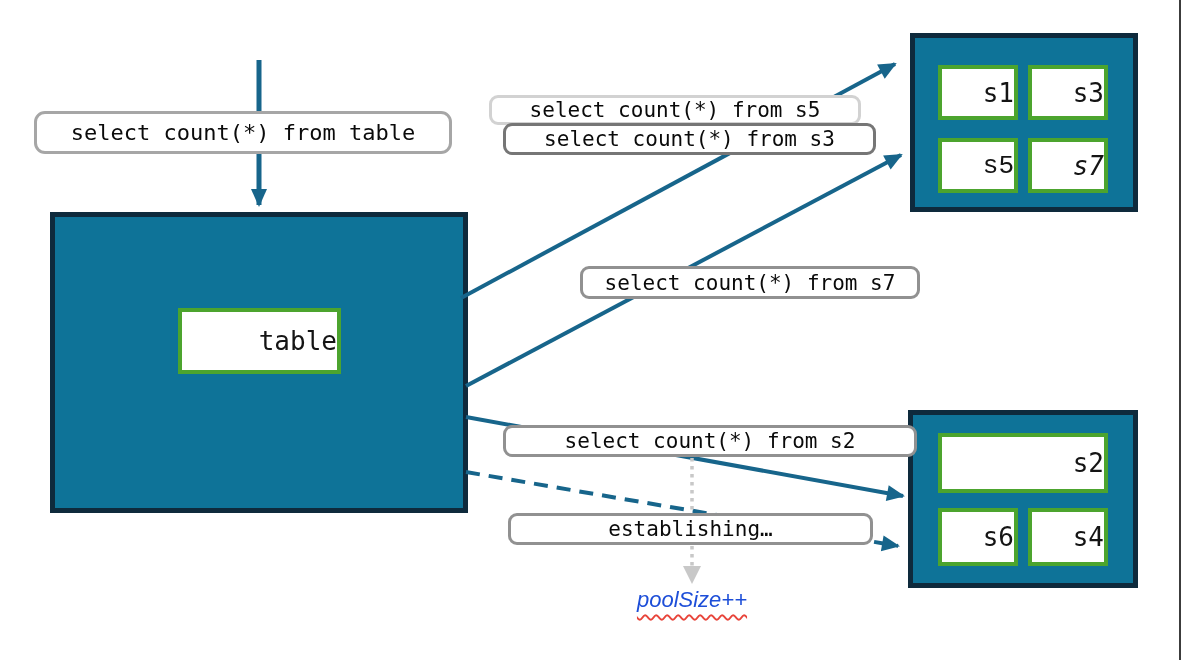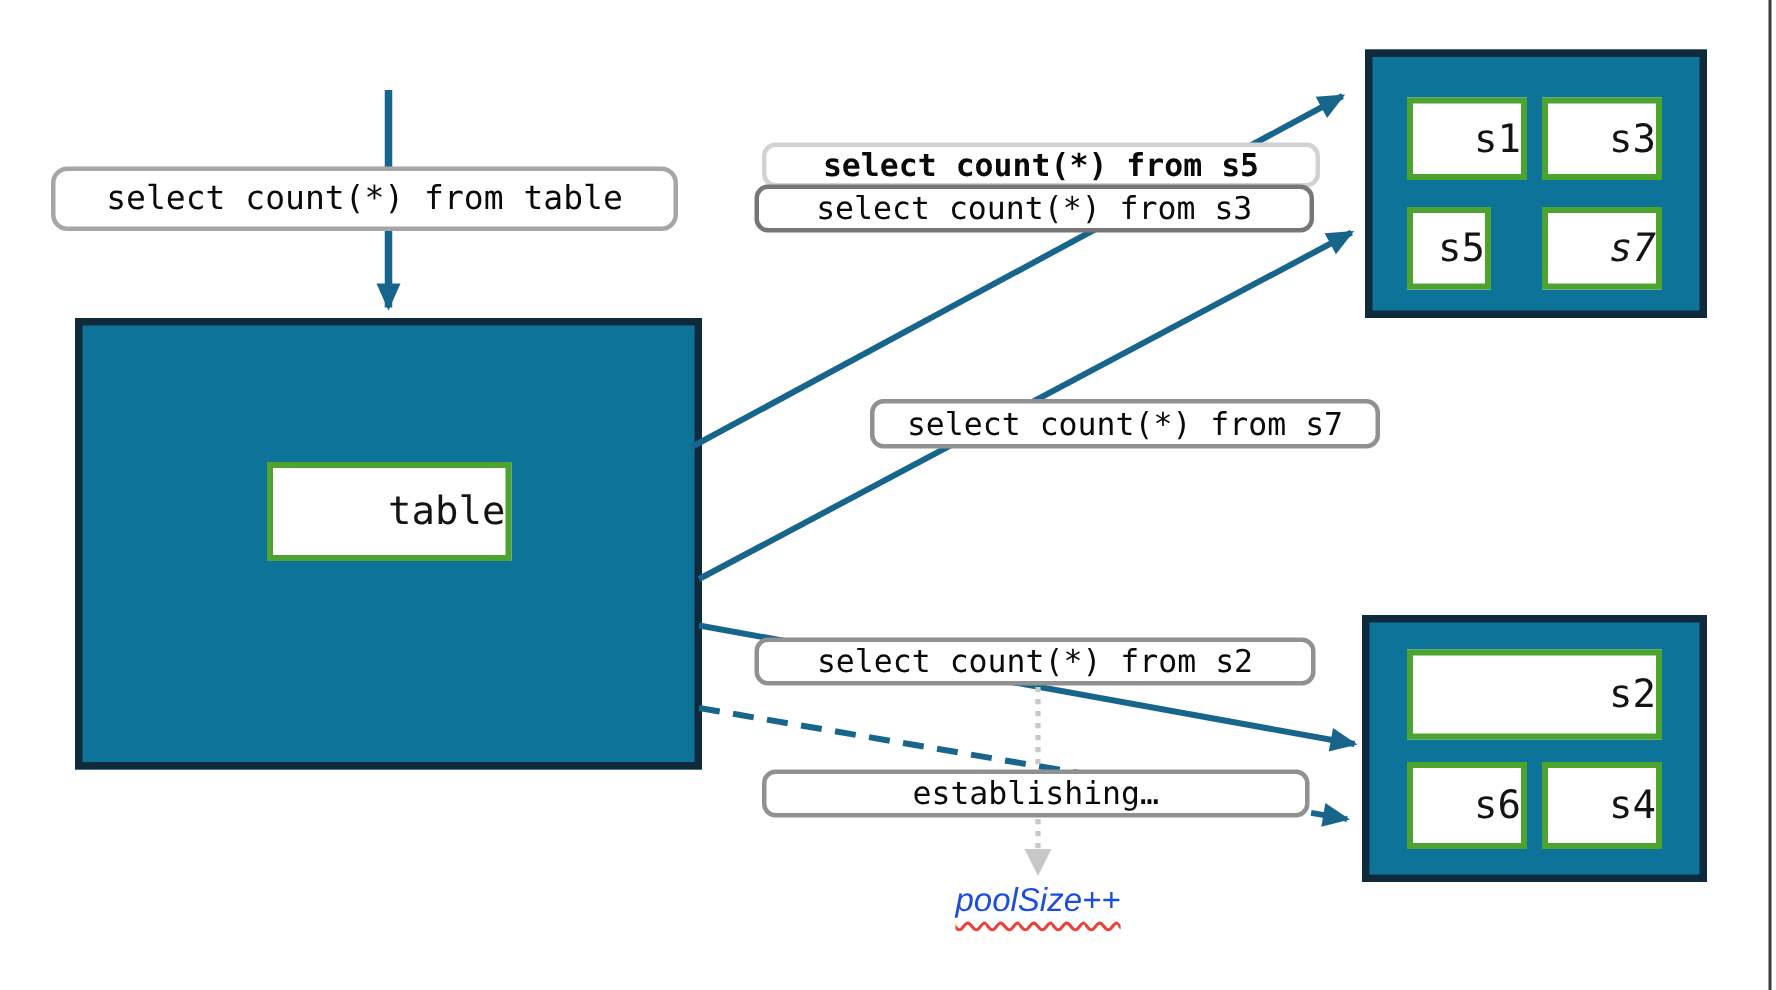--- a/index.html
+++ b/index.html
@@ -8,33 +8,33 @@
   .arrow-layer{position:absolute;left:0;top:0;width:1184px;height:660px;z-index:2;}
   .node{position:absolute;background:#0E7398;border:5px solid #0E2A3C;box-sizing:border-box;z-index:1;}
   .table-node{left:50px;top:212px;width:418px;height:301px;}
   .group-top{left:910px;top:33px;width:228px;height:179px;}
   .group-bottom{left:908px;top:410px;width:230px;height:178px;}
   .shard{position:absolute;background:#ffffff;border:4px solid #4CA42E;box-sizing:border-box;
          display:flex;align-items:center;justify-content:flex-end;font-size:26px;color:#141414;}
   .table-inner{left:123px;top:91px;width:163px;height:66px;}
   .sh-s1{left:23px;top:27px;width:80px;height:55px;}
   .sh-s3{left:113px;top:27px;width:80px;height:55px;}
-  .sh-s5{left:23px;top:100px;width:56px;height:55px;}
+  .sh-s5{left:23px;top:100px;width:80px;height:55px;font-family:Liberation Mono, monospace;}
   .sh-s7{left:113px;top:100px;width:80px;height:55px;font-style:italic;}
   .sh-s2{left:25px;top:18px;width:170px;height:60px;}
   .sh-s6{left:25px;top:93px;width:80px;height:58px;}
   .sh-s4{left:115px;top:93px;width:80px;height:58px;}
   .qlabel{position:absolute;background:#ffffff;border:3px solid #919191;border-radius:9px;
           box-sizing:border-box;display:flex;align-items:center;justify-content:center;
           font-size:21px;color:#0a0a0a;white-space:nowrap;z-index:3;}
   .q-table{left:34px;top:111px;width:418px;height:43px;font-size:22px;border-color:#A6A6A6;border-radius:11px;}
-  .q-s5{left:508px;top:95px;width:372px;height:30px;border-color:#D2D2D2;z-index:3;font-weight:bold;}
+  .q-s5{left:489px;top:95px;width:372px;height:30px;border-color:#D2D2D2;z-index:3;}
   .q-s3{left:503px;top:123px;width:373px;height:32px;border-color:#767676;z-index:4;}
   .q-s7{left:580px;top:266px;width:340px;height:33px;}
-  .q-s2{left:503px;top:425px;width:374px;height:32px;text-align:center;}
+  .q-s2{left:503px;top:425px;width:414px;height:32px;text-align:center;}
   .q-est{left:508px;top:513px;width:365px;height:32px;}
   .pool-note{position:absolute;left:597px;top:587px;width:190px;text-align:center;z-index:3;
              font-family:"Liberation Sans","DejaVu Sans",sans-serif;font-size:22px;color:#1d4ed8;
              text-decoration:underline wavy #E8443A 1.5px;text-underline-offset:7px;font-style:italic;}
   .edge-line{position:absolute;left:1179px;top:0;width:2px;height:660px;background:#3C3C3C;z-index:5;}
 </style>
 </head>
 <body>
 
 <div class="canvas">

